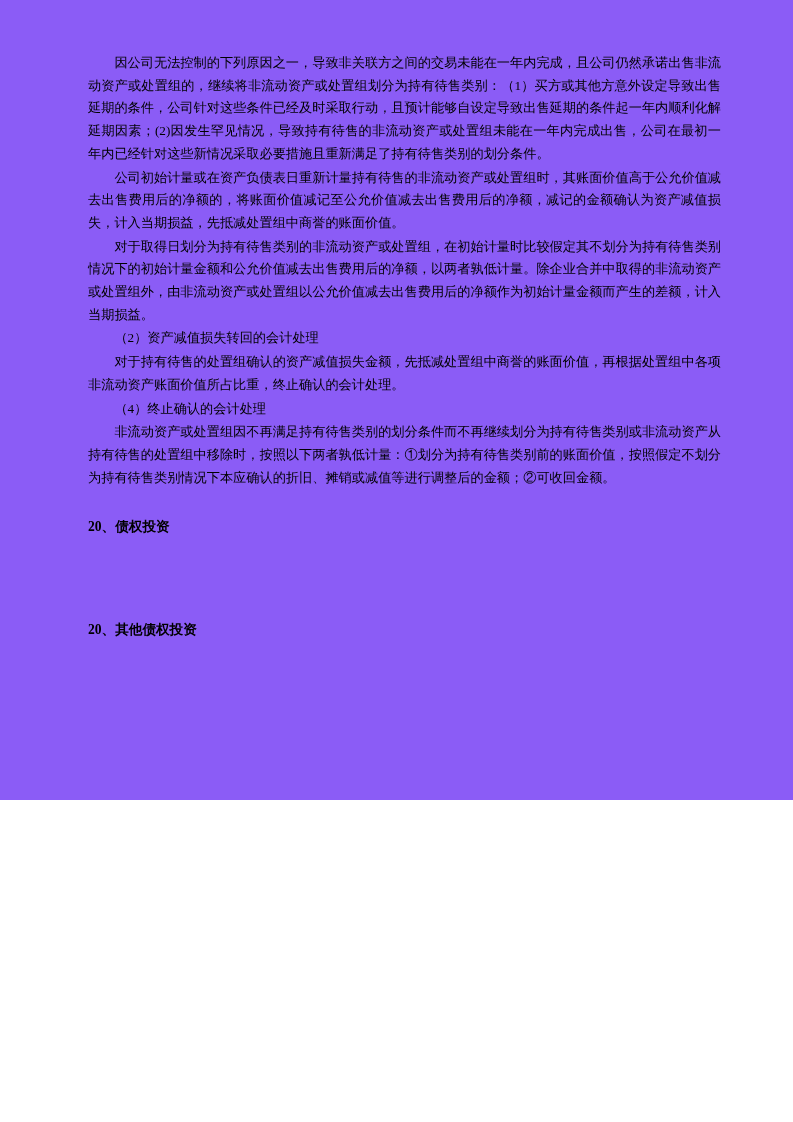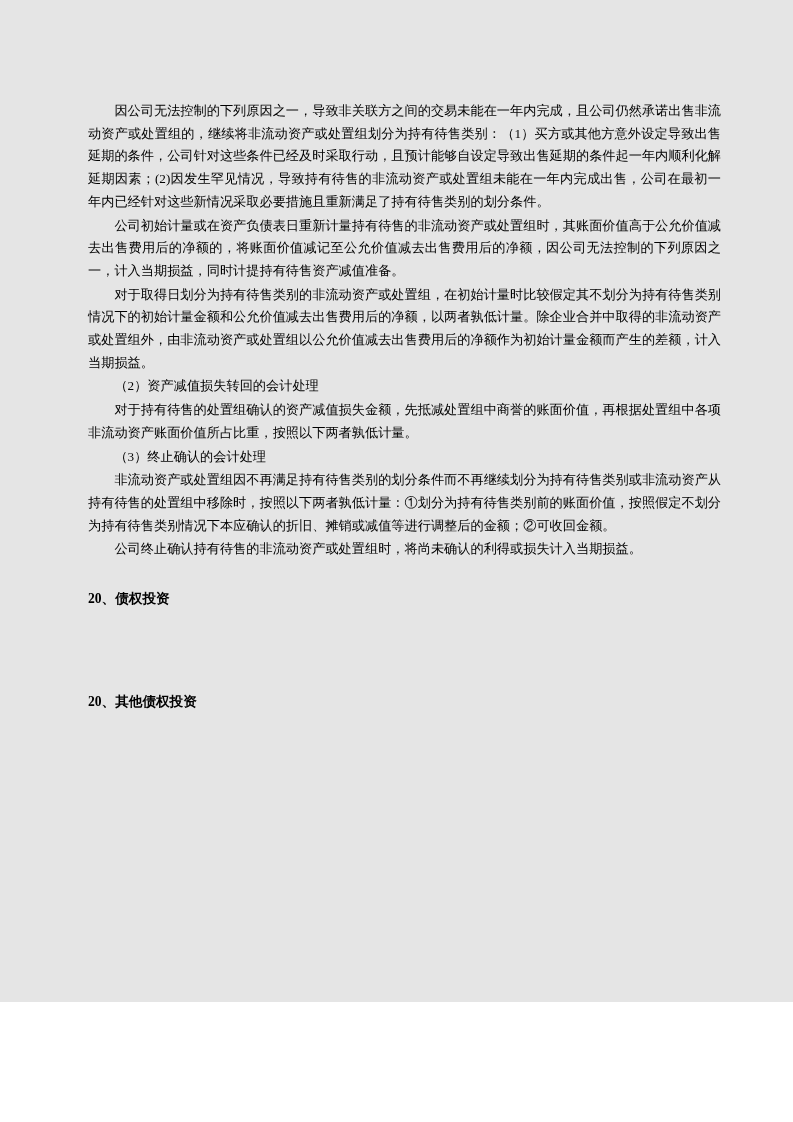--- a/index.html
+++ b/index.html
@@ -9,24 +9,24 @@
   body {
     width: 793px;
     height: 1122px;
     background: #ffffff;
     font-family: "Liberation Serif", "DejaVu Serif", serif;
     color: #000000;
   }
   .page {
     position: relative;
     width: 793px;
-    height: 1002px;
+    height: 800px;
     box-sizing: border-box;
-    padding: 100px 72px 60px 88px;
-    background: #e5e5e5;
+    padding: 52px 72px 60px 88px;
+    background: #8b5cf6;
   }
   .doc-body {
     font-size: 13.2px;
     line-height: 1.72;
     text-align: justify;
     text-justify: inter-ideograph;
   }
   p.para {
     margin: 0 0 1px 0;
     text-indent: 2em;
@@ -42,25 +42,24 @@
     margin-top: 80px;
   }
 </style>
 </head>
 <body>
 
 <div class="page">
   <div class="doc-body">
 
     <p class="para">因公司无法控制的下列原因之一，导致非关联方之间的交易未能在一年内完成，且公司仍然承诺出售非流动资产或处置组的，继续将非流动资产或处置组划分为持有待售类别：（1）买方或其他方意外设定导致出售延期的条件，公司针对这些条件已经及时采取行动，且预计能够自设定导致出售延期的条件起一年内顺利化解延期因素；(2)因发生罕见情况，导致持有待售的非流动资产或处置组未能在一年内完成出售，公司在最初一年内已经针对这些新情况采取必要措施且重新满足了持有待售类别的划分条件。</p>
-    <p class="para">公司初始计量或在资产负债表日重新计量持有待售的非流动资产或处置组时，其账面价值高于公允价值减去出售费用后的净额的，将账面价值减记至公允价值减去出售费用后的净额，因公司无法控制的下列原因之一，计入当期损益，同时计提持有待售资产减值准备。</p>
+    <p class="para">公司初始计量或在资产负债表日重新计量持有待售的非流动资产或处置组时，其账面价值高于公允价值减去出售费用后的净额的，将账面价值减记至公允价值减去出售费用后的净额，减记的金额确认为资产减值损失，计入当期损益，先抵减处置组中商誉的账面价值。</p>
     <p class="para">对于取得日划分为持有待售类别的非流动资产或处置组，在初始计量时比较假定其不划分为持有待售类别情况下的初始计量金额和公允价值减去出售费用后的净额，以两者孰低计量。除企业合并中取得的非流动资产或处置组外，由非流动资产或处置组以公允价值减去出售费用后的净额作为初始计量金额而产生的差额，计入当期损益。</p>
     <p class="para">（2）资产减值损失转回的会计处理</p>
-    <p class="para">对于持有待售的处置组确认的资产减值损失金额，先抵减处置组中商誉的账面价值，再根据处置组中各项非流动资产账面价值所占比重，按照以下两者孰低计量。</p>
-    <p class="para">（3）终止确认的会计处理</p>
+    <p class="para">对于持有待售的处置组确认的资产减值损失金额，先抵减处置组中商誉的账面价值，再根据处置组中各项非流动资产账面价值所占比重，终止确认的会计处理。</p>
+    <p class="para">（4）终止确认的会计处理</p>
     <p class="para">非流动资产或处置组因不再满足持有待售类别的划分条件而不再继续划分为持有待售类别或非流动资产从持有待售的处置组中移除时，按照以下两者孰低计量：①划分为持有待售类别前的账面价值，按照假定不划分为持有待售类别情况下本应确认的折旧、摊销或减值等进行调整后的金额；②可收回金额。</p>
-    <p class="para">公司终止确认持有待售的非流动资产或处置组时，将尚未确认的利得或损失计入当期损益。</p>
 
     <h3 class="heading">20、债权投资</h3>
     <h3 class="heading spaced-top">20、其他债权投资</h3>
 
   </div>
 </div>
 
 </body></html>

